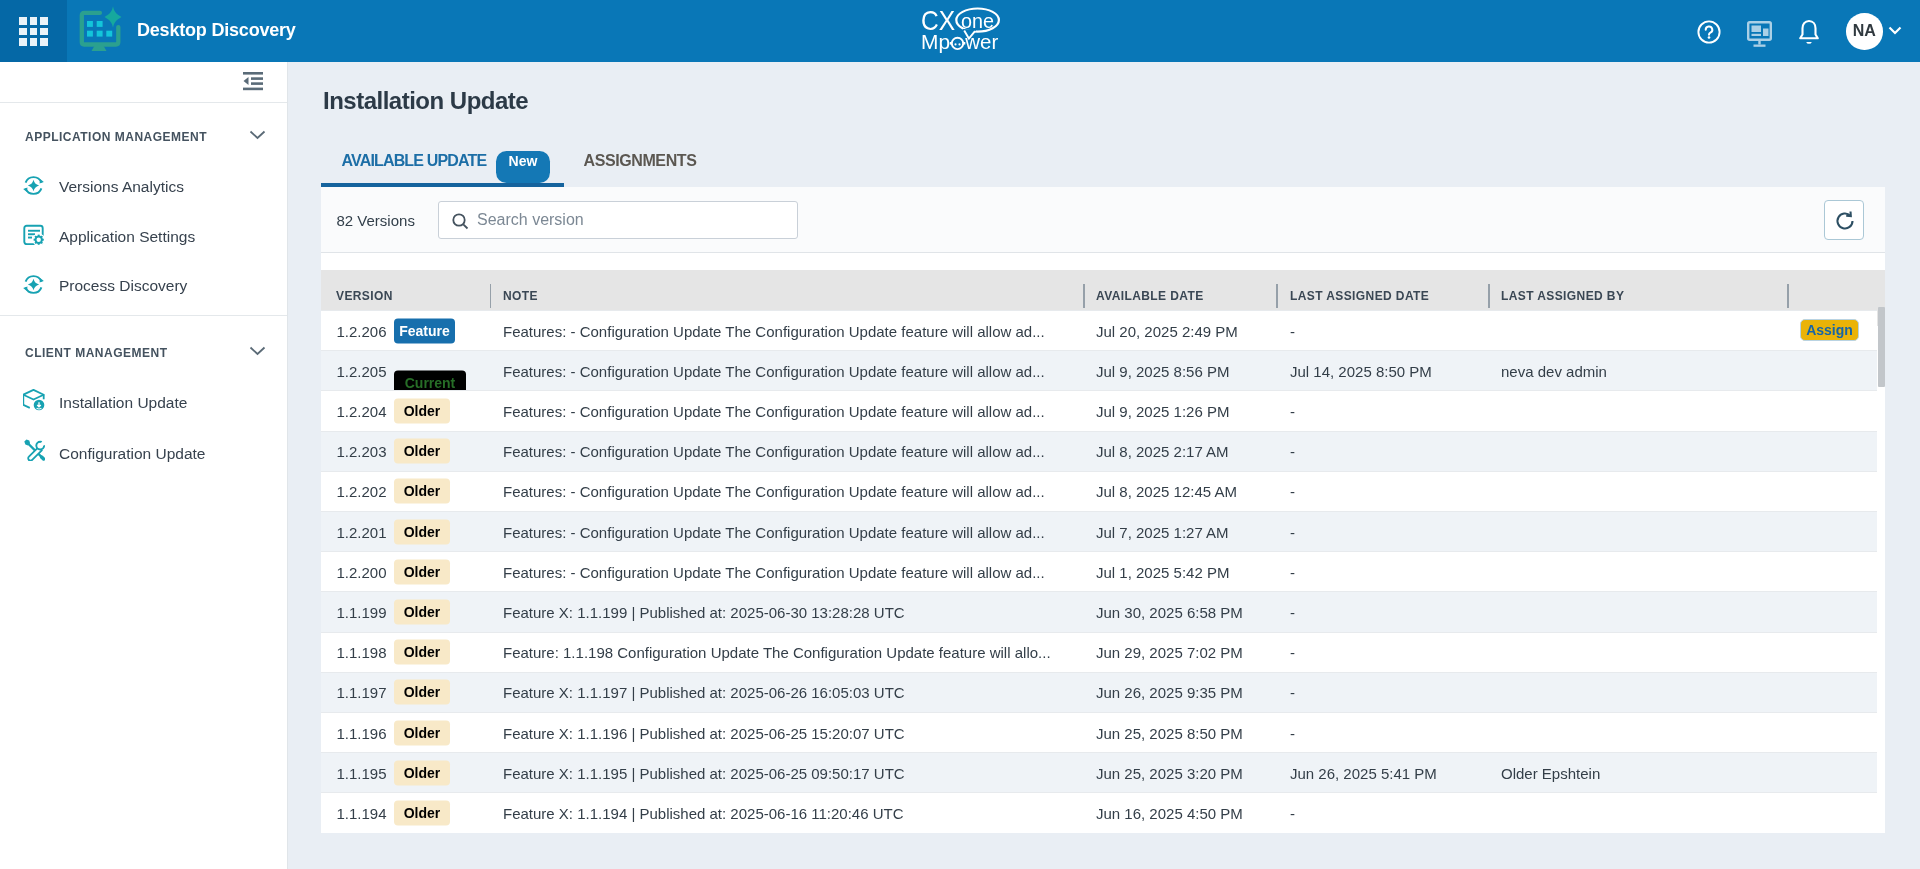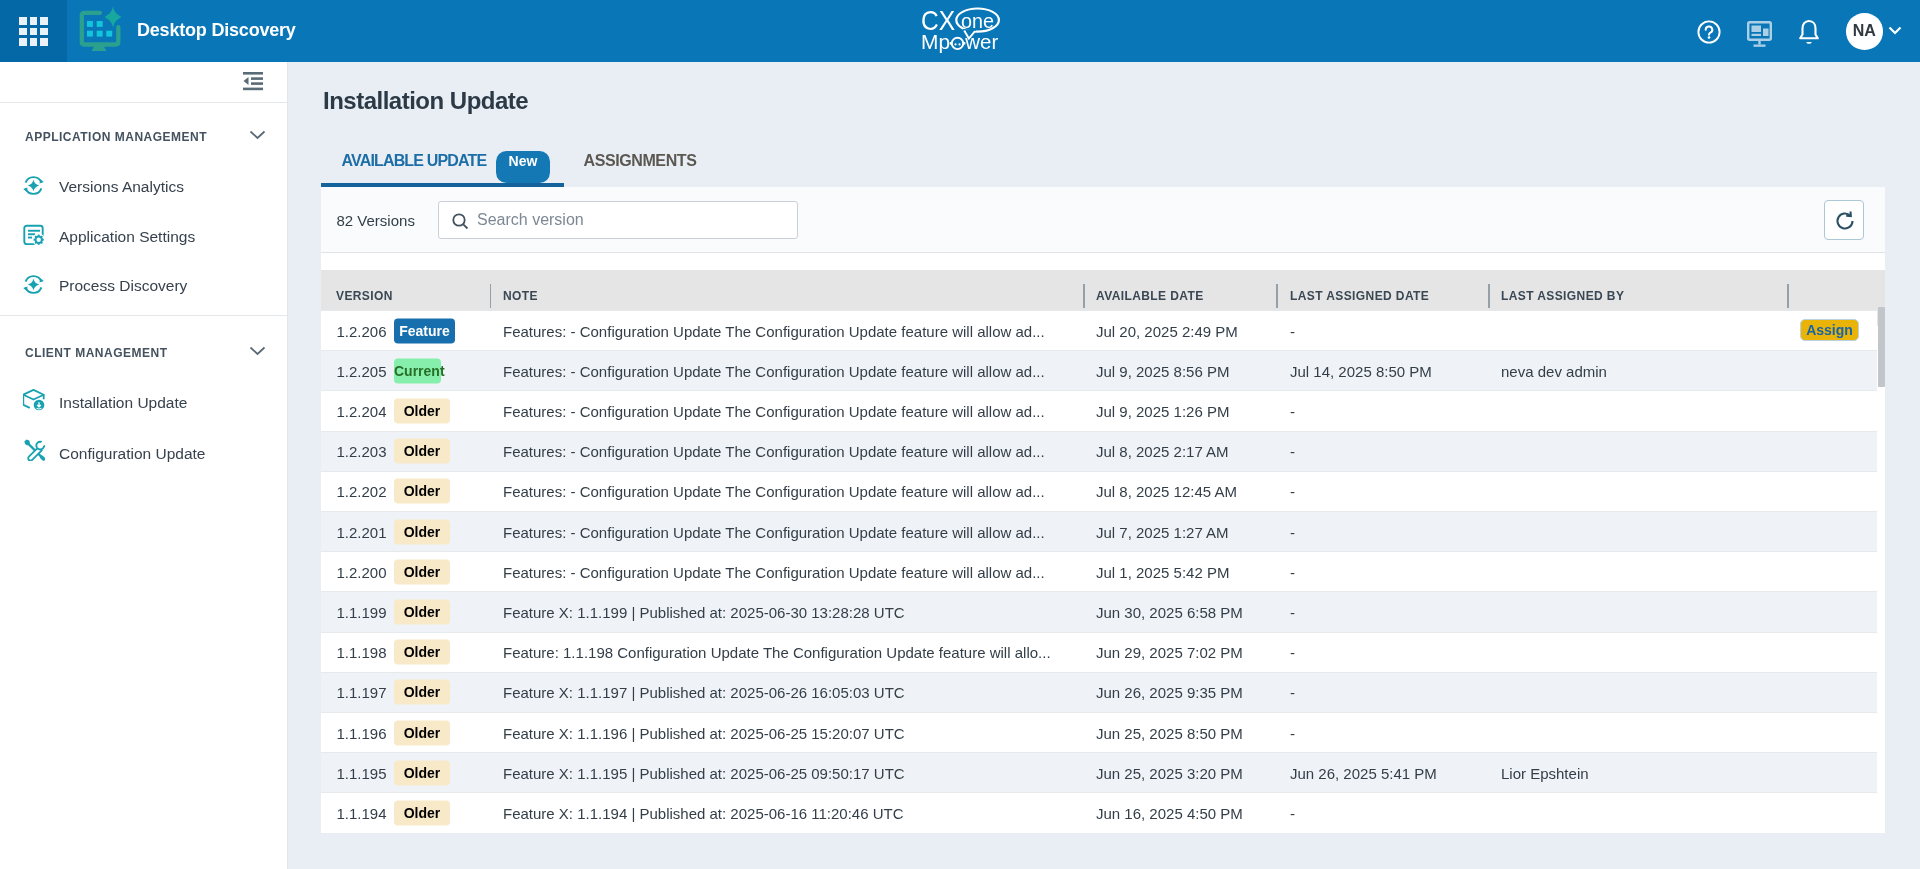--- a/index.html
+++ b/index.html
@@ -47,21 +47,21 @@
   .row { position:absolute; left:0; width:1555.5px; height:40.2px; border-top:1px solid #e7eaed; background:#fff; }
   .row.alt { background:#eff3f7; }
   .cell { position:absolute; top:50%; transform:translateY(-50%); color:#333e48; font-size:15px; white-space:nowrap; }
   .c-ver { left:15.5px; }
   .c-note { left:182px; }
   .c-avail { left:775px; }
   .c-lad { left:969px; }
   .c-lab { left:1180px; }
   .badge { position:absolute; left:73px; top:50%; transform:translateY(-50%); height:25px; border-radius:4px; font-size:14px; font-weight:bold; text-align:center; line-height:25px; }
   .b-latest { width:61px; background:#176fad; color:#fff; }
-  .b-current { width:47px; background:#86efac; color:#276e27; }
+  .b-current { width:72px; background:#000000; color:#276e27;margin-top:12px; }
   .b-older { width:56px; background:#f8e9c8; color:#000000; }
   .assignbtn { position:absolute; left:1479px; top:7.5px; width:59px; height:22px; border:1px solid #b9d3e2; border-radius:5px; background:#eab308; color:#1565a8; font-size:14px; font-weight:bold; text-align:center; line-height:20px; }
   .scrollthumb { position:absolute; left:1556.5px; top:120px; width:7.5px; height:80px; background:#c2c6ca; border-radius:1px; }
 </style>
 </head>
 <body>
 
 <div class="topbar">
   <div class="launcher">
     <div class="grid9">
@@ -341,21 +341,21 @@
     <div class="cell c-lad">-</div>
     <div class="cell c-lab"></div>
 
   </div>
         <div class="row alt" style="top:442.2px">
     <div class="cell c-ver">1.1.195</div>
     <div class="badge b-older">Older</div>
     <div class="cell c-note">Feature X: 1.1.195 | Published at: 2025-06-25 09:50:17 UTC</div>
     <div class="cell c-avail">Jun 25, 2025 3:20 PM</div>
     <div class="cell c-lad">Jun 26, 2025 5:41 PM</div>
-    <div class="cell c-lab">Lior Epshtein</div>
+    <div class="cell c-lab">Older Epshtein</div>
 
   </div>
         <div class="row" style="top:482.4px">
     <div class="cell c-ver">1.1.194</div>
     <div class="badge b-older">Older</div>
     <div class="cell c-note">Feature X: 1.1.194 | Published at: 2025-06-16 11:20:46 UTC</div>
     <div class="cell c-avail">Jun 16, 2025 4:50 PM</div>
     <div class="cell c-lad">-</div>
     <div class="cell c-lab"></div>
 

